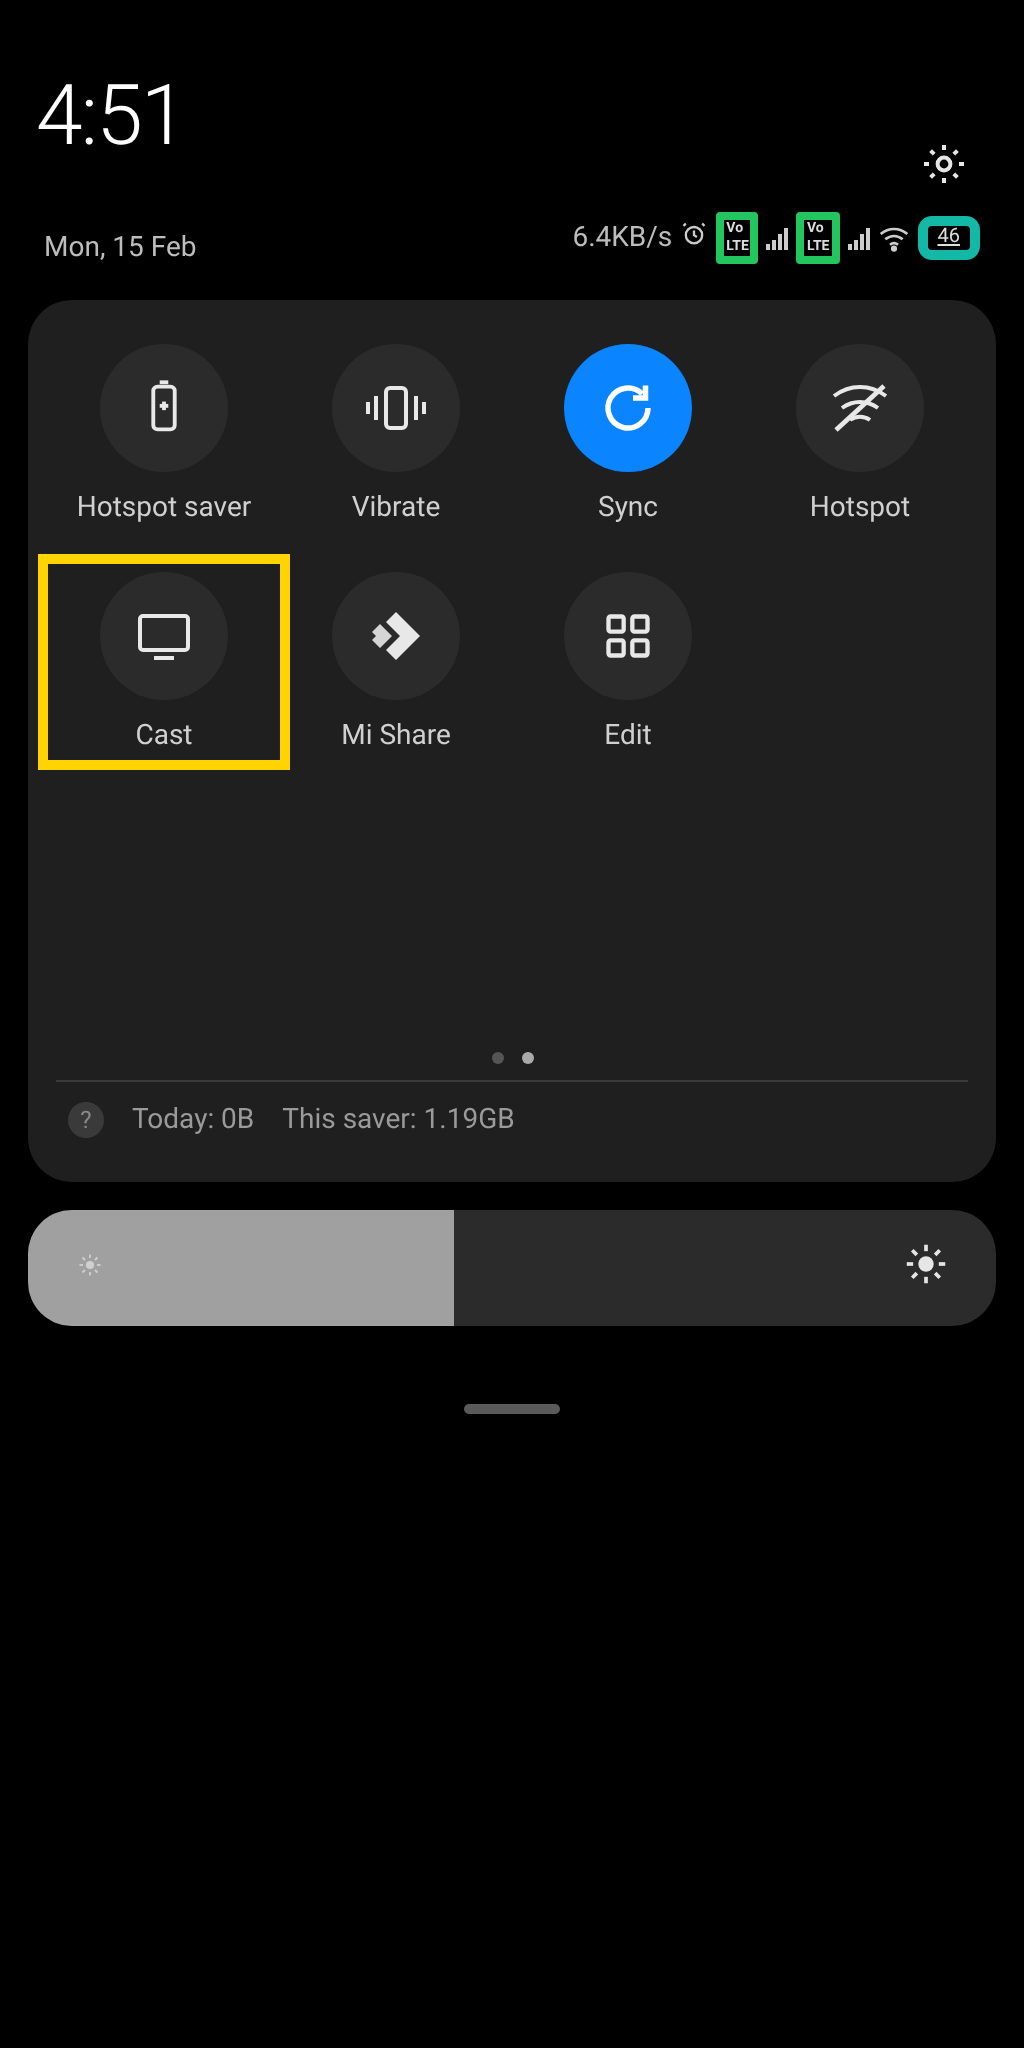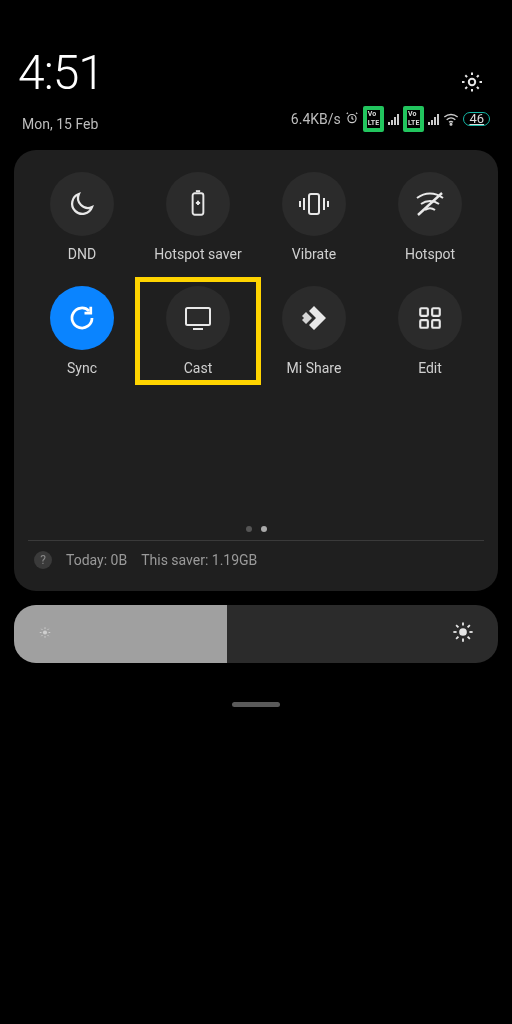--- a/index.html
+++ b/index.html
@@ -12,25 +12,24 @@
     overflow: hidden;
     position: relative;
   }
   .clock-row {
     display: flex;
     align-items: flex-start;
     justify-content: space-between;
     padding: 38px 28px 0 18px;
   }
   .clock {
-    font-size: 48px;
+    font-size: 42px;
     font-weight: 300;
     letter-spacing: -1px;
     line-height: 1;
-    margin-top: 11px;
   }
   .gear {
     margin-top: 32px;
   }
   .date-row {
     display: flex;
     align-items: flex-end;
     justify-content: space-between;
     padding: 8px 22px 0 22px;
     font-size: 14px;
@@ -54,23 +53,23 @@
     display: inline-flex;
     align-items: flex-end;
     gap: 1px;
     height: 12px;
   }
   .signal span { width: 2px; background:#ccc; }
   .signal span:nth-child(1){height:3px;} .signal span:nth-child(2){height:5px;}
   .signal span:nth-child(3){height:8px;} .signal span:nth-child(4){height:11px;}
   .wifi svg { display:block; }
   .battery {
-    border: 1px solid #14b8a6;
+    border: 5px solid #14b8a6;
     border-radius: 7px;
-    font-size: 13px;
+    font-size: 10px;
     padding: 0 5px;
     line-height: 12px;
     color:#ddd;
     text-decoration:underline;
   }
 
   .panel {
     margin: 18px 14px 0 14px;
     background: #1f1f1f;
     border-radius: 22px;
@@ -226,28 +225,20 @@
       </svg>
     </span>
     <span class="battery">46</span>
   </div>
 </div>
 
 <div class="panel">
   <div class="tiles" id="tiles-container">
       <div class="tile">
         <div class="tile-circle">
-          <svg width="30" height="30" viewBox="0 0 24 24" fill="none" stroke="#e8e8e8" stroke-width="1.8">
-            <path d="M20 14.5A8 8 0 0 1 9.5 4 8.2 8.2 0 1 0 20 14.5z"></path>
-          </svg>
-        </div>
-        <div class="tile-label">DND</div>
-      </div>
-      <div class="tile">
-        <div class="tile-circle">
           <svg width="26" height="30" viewBox="0 0 24 28" fill="none" stroke="#e8e8e8" stroke-width="1.8">
             <rect x="7" y="4" width="10" height="20" rx="2"></rect>
             <line x1="10" y1="2" x2="14" y2="2"></line>
             <line x1="10" y1="13" x2="14" y2="13"></line>
             <line x1="12" y1="11" x2="12" y2="15"></line>
           </svg>
         </div>
         <div class="tile-label">Hotspot saver</div>
       </div>
       <div class="tile">
@@ -256,36 +247,36 @@
             <rect x="12" y="5" width="10" height="20" rx="2"></rect>
             <line x1="7" y1="9" x2="7" y2="21"></line>
             <line x1="3" y1="12" x2="3" y2="18"></line>
             <line x1="27" y1="9" x2="27" y2="21"></line>
             <line x1="31" y1="12" x2="31" y2="18"></line>
           </svg>
         </div>
         <div class="tile-label">Vibrate</div>
       </div>
       <div class="tile">
-        <div class="tile-circle">
-          <svg width="32" height="26" viewBox="0 0 32 26" fill="none" stroke="#e8e8e8" stroke-width="2">
-            <path d="M3 7c8-6 18-6 26 0M7 13c5.5-4 12.5-4 18 0M11 19c3-2.2 7-2.2 10 0"></path>
-            <line x1="4" y1="24" x2="28" y2="2" stroke-width="2.4"></line>
-          </svg>
-        </div>
-        <div class="tile-label">Hotspot</div>
-      </div>
-      <div class="tile">
         <div class="tile-circle active">
           <svg width="30" height="30" viewBox="0 0 24 24" fill="none" stroke="#fff" stroke-width="2.2">
             <path d="M20 12a8 8 0 1 1-2.34-5.66"></path>
             <polyline points="19 3 19 8 14 8"></polyline>
           </svg>
         </div>
         <div class="tile-label">Sync</div>
+      </div>
+      <div class="tile">
+        <div class="tile-circle">
+          <svg width="32" height="26" viewBox="0 0 32 26" fill="none" stroke="#e8e8e8" stroke-width="2">
+            <path d="M3 7c8-6 18-6 26 0M7 13c5.5-4 12.5-4 18 0M11 19c3-2.2 7-2.2 10 0"></path>
+            <line x1="4" y1="24" x2="28" y2="2" stroke-width="2.4"></line>
+          </svg>
+        </div>
+        <div class="tile-label">Hotspot</div>
       </div>
       <div class="tile highlight">
         <div class="tile-circle">
           <svg width="32" height="28" viewBox="0 0 32 28" fill="none" stroke="#e8e8e8" stroke-width="2">
             <rect x="4" y="4" width="24" height="17" rx="1.5"></rect>
             <line x1="11" y1="25" x2="21" y2="25"></line>
           </svg>
         </div>
         <div class="tile-label">Cast</div>
       </div>

